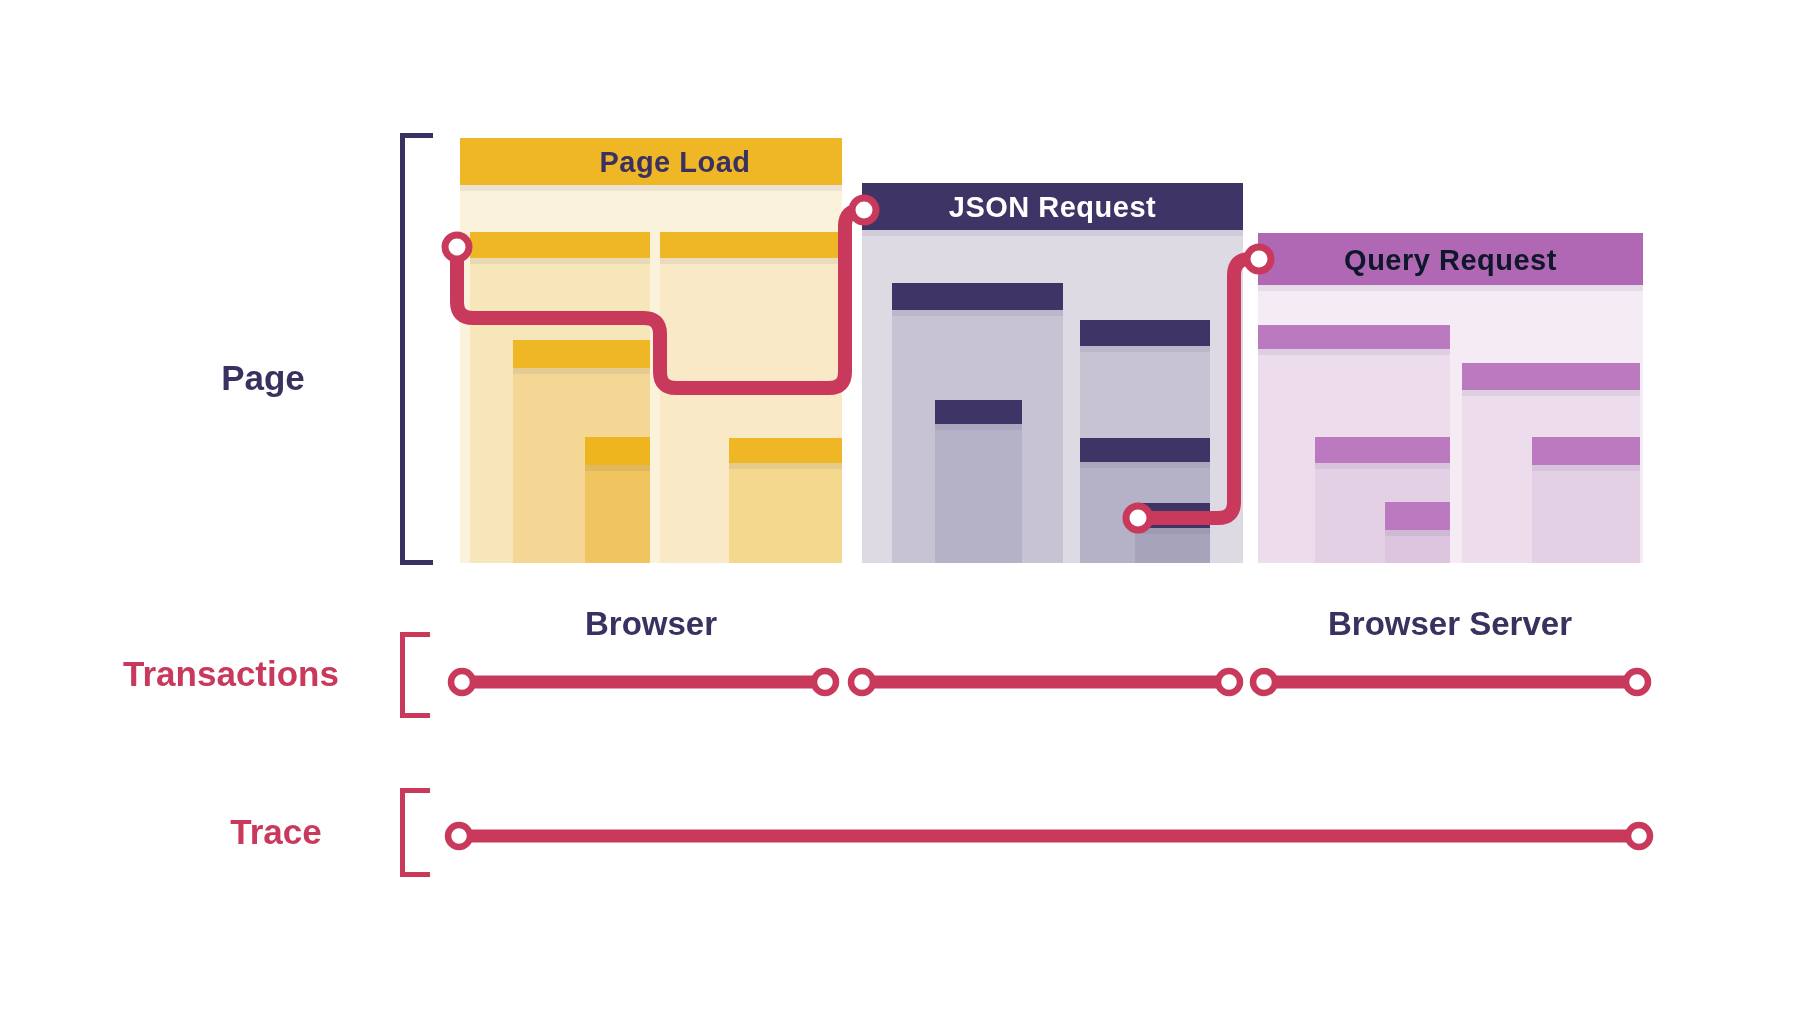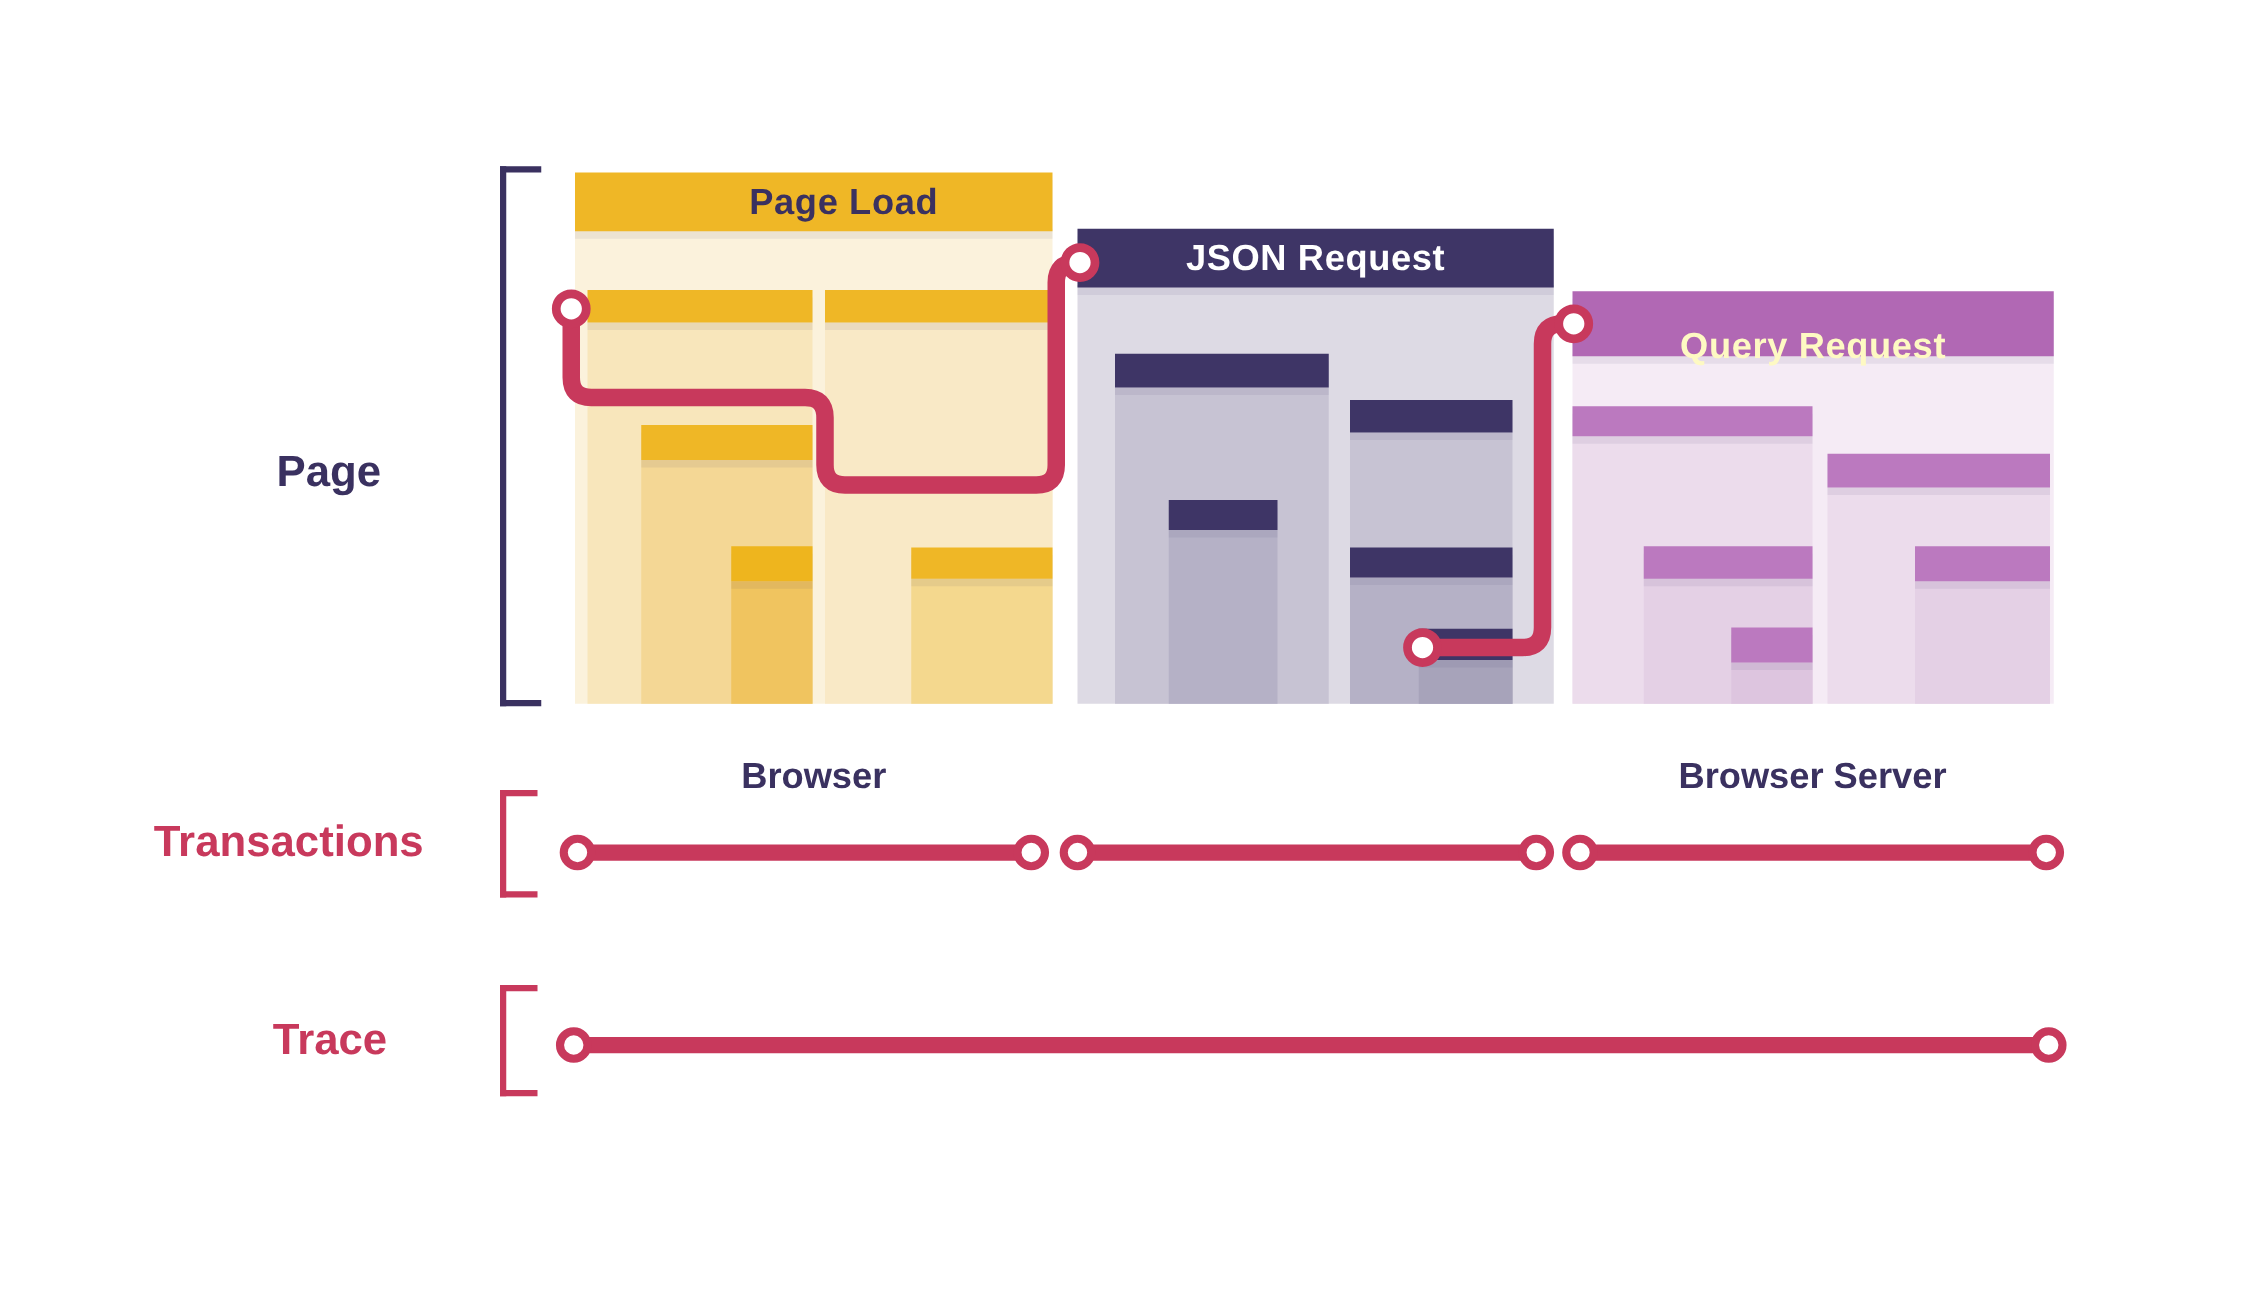--- a/index.html
+++ b/index.html
@@ -25,35 +25,35 @@
     --pink-deep:#DDC5DF;
   }
   html,body{margin:0;padding:0;background:#fff;}
   body{font-family:"Liberation Sans", sans-serif;}
   .canvas{position:relative;width:1800px;height:1031px;background:#fff;overflow:hidden;}
   .abs{position:absolute;}
   .hd{position:absolute;box-shadow:0 6px 0 rgba(58,49,96,0.08);}
   .tex{background-image:radial-gradient(circle, rgba(58,49,96,0.055) 1.1px, transparent 1.2px);background-size:9px 9px;}
   .tex-warm{background-image:radial-gradient(circle, rgba(170,115,10,0.07) 1.1px, transparent 1.2px);background-size:9px 9px;}
   .panel-title{position:absolute;left:0;right:0;text-align:center;font-weight:bold;font-size:29px;letter-spacing:0.5px;}
-  .service-label{position:absolute;width:400px;text-align:center;font-weight:bold;font-size:29px;color:var(--navy-text);}
+  .service-label{position:absolute;width:400px;text-align:center;font-weight:bold;font-size:33px;color:var(--navy-text);}
   .side-label{position:absolute;text-align:center;font-weight:bold;font-size:35px;white-space:nowrap;transform:translate(-50%,-50%);}
   .bracket{position:absolute;border-style:solid;background:transparent;}
   .bracket.navy-b{border-color:var(--navy-text);border-width:5px 0 5px 5px;}
   .bracket.red-b{border-color:var(--crimson);border-width:5px 0 5px 5px;}
   .overlay{position:absolute;left:0;top:0;pointer-events:none;}
 </style>
 </head>
 <body>
 
 <div class="canvas">
 
   <div class="side-label" style="left:263px;top:378px;color:var(--navy-text);">Page</div>
   <div class="side-label" style="left:231px;top:674px;color:var(--crimson);">Transactions</div>
-  <div class="side-label" style="left:264px;top:832px;color:var(--crimson);">Trace</div>
+  <div class="side-label" style="left:276px;top:832px;color:var(--crimson);">Trace</div>
 
   <div class="bracket navy-b" style="left:400px;top:133px;width:28px;height:422px;"></div>
   <div class="bracket red-b" style="left:400px;top:632px;width:25px;height:76px;"></div>
   <div class="bracket red-b" style="left:400px;top:788px;width:25px;height:79px;"></div>
 
   <div class="abs" style="left:460px;top:138px;width:382px;height:425px;">
     <div class="abs" style="left:0;top:45px;width:382px;height:380px;background:var(--cream);"></div>
 
     <div class="abs tex-warm" style="left:10px;top:120px;width:180px;height:305px;background:var(--amber-light);"></div>
     <div class="hd" style="left:10px;top:94px;width:180px;height:26px;background:var(--gold);"></div>
@@ -101,21 +101,21 @@
     <div class="hd" style="left:57px;top:204px;width:135px;height:26px;background:var(--orchid-bar);"></div>
     <div class="abs tex" style="left:127px;top:297px;width:65px;height:33px;background:var(--pink-deep);"></div>
     <div class="hd" style="left:127px;top:269px;width:65px;height:28px;background:var(--orchid-bar);"></div>
 
     <div class="abs tex" style="left:204px;top:157px;width:178px;height:173px;background:var(--pink-col);"></div>
     <div class="hd" style="left:204px;top:130px;width:178px;height:27px;background:var(--orchid-bar);"></div>
     <div class="abs tex" style="left:274px;top:232px;width:108px;height:98px;background:var(--pink-mid);"></div>
     <div class="hd" style="left:274px;top:204px;width:108px;height:28px;background:var(--orchid-bar);"></div>
 
     <div class="hd" style="left:0;top:0;width:385px;height:52px;background:var(--orchid);">
-      <div class="panel-title" style="top:11px;color:#fef9c3;margin-top:17px;">Query Request</div>
+      <div class="panel-title" style="top:11px;color:#0f172a;">Query Request</div>
     </div>
   </div>
 
   <div class="service-label" style="left:451px;top:605px;">Browser</div>
   <div class="service-label" style="left:1250px;top:605px;">Browser Server</div>
 
   <svg class="overlay" width="1800" height="1031" viewBox="0 0 1800 1031">
 
     <g stroke="#C8395C" fill="none" stroke-width="14">
       <path d="M457,247 V302 Q457,318 473,318 H644 Q660,318 660,334 V372 Q660,388 676,388 H829 Q845,388 845,372 V226 Q845,210 861,210 H864"></path>

